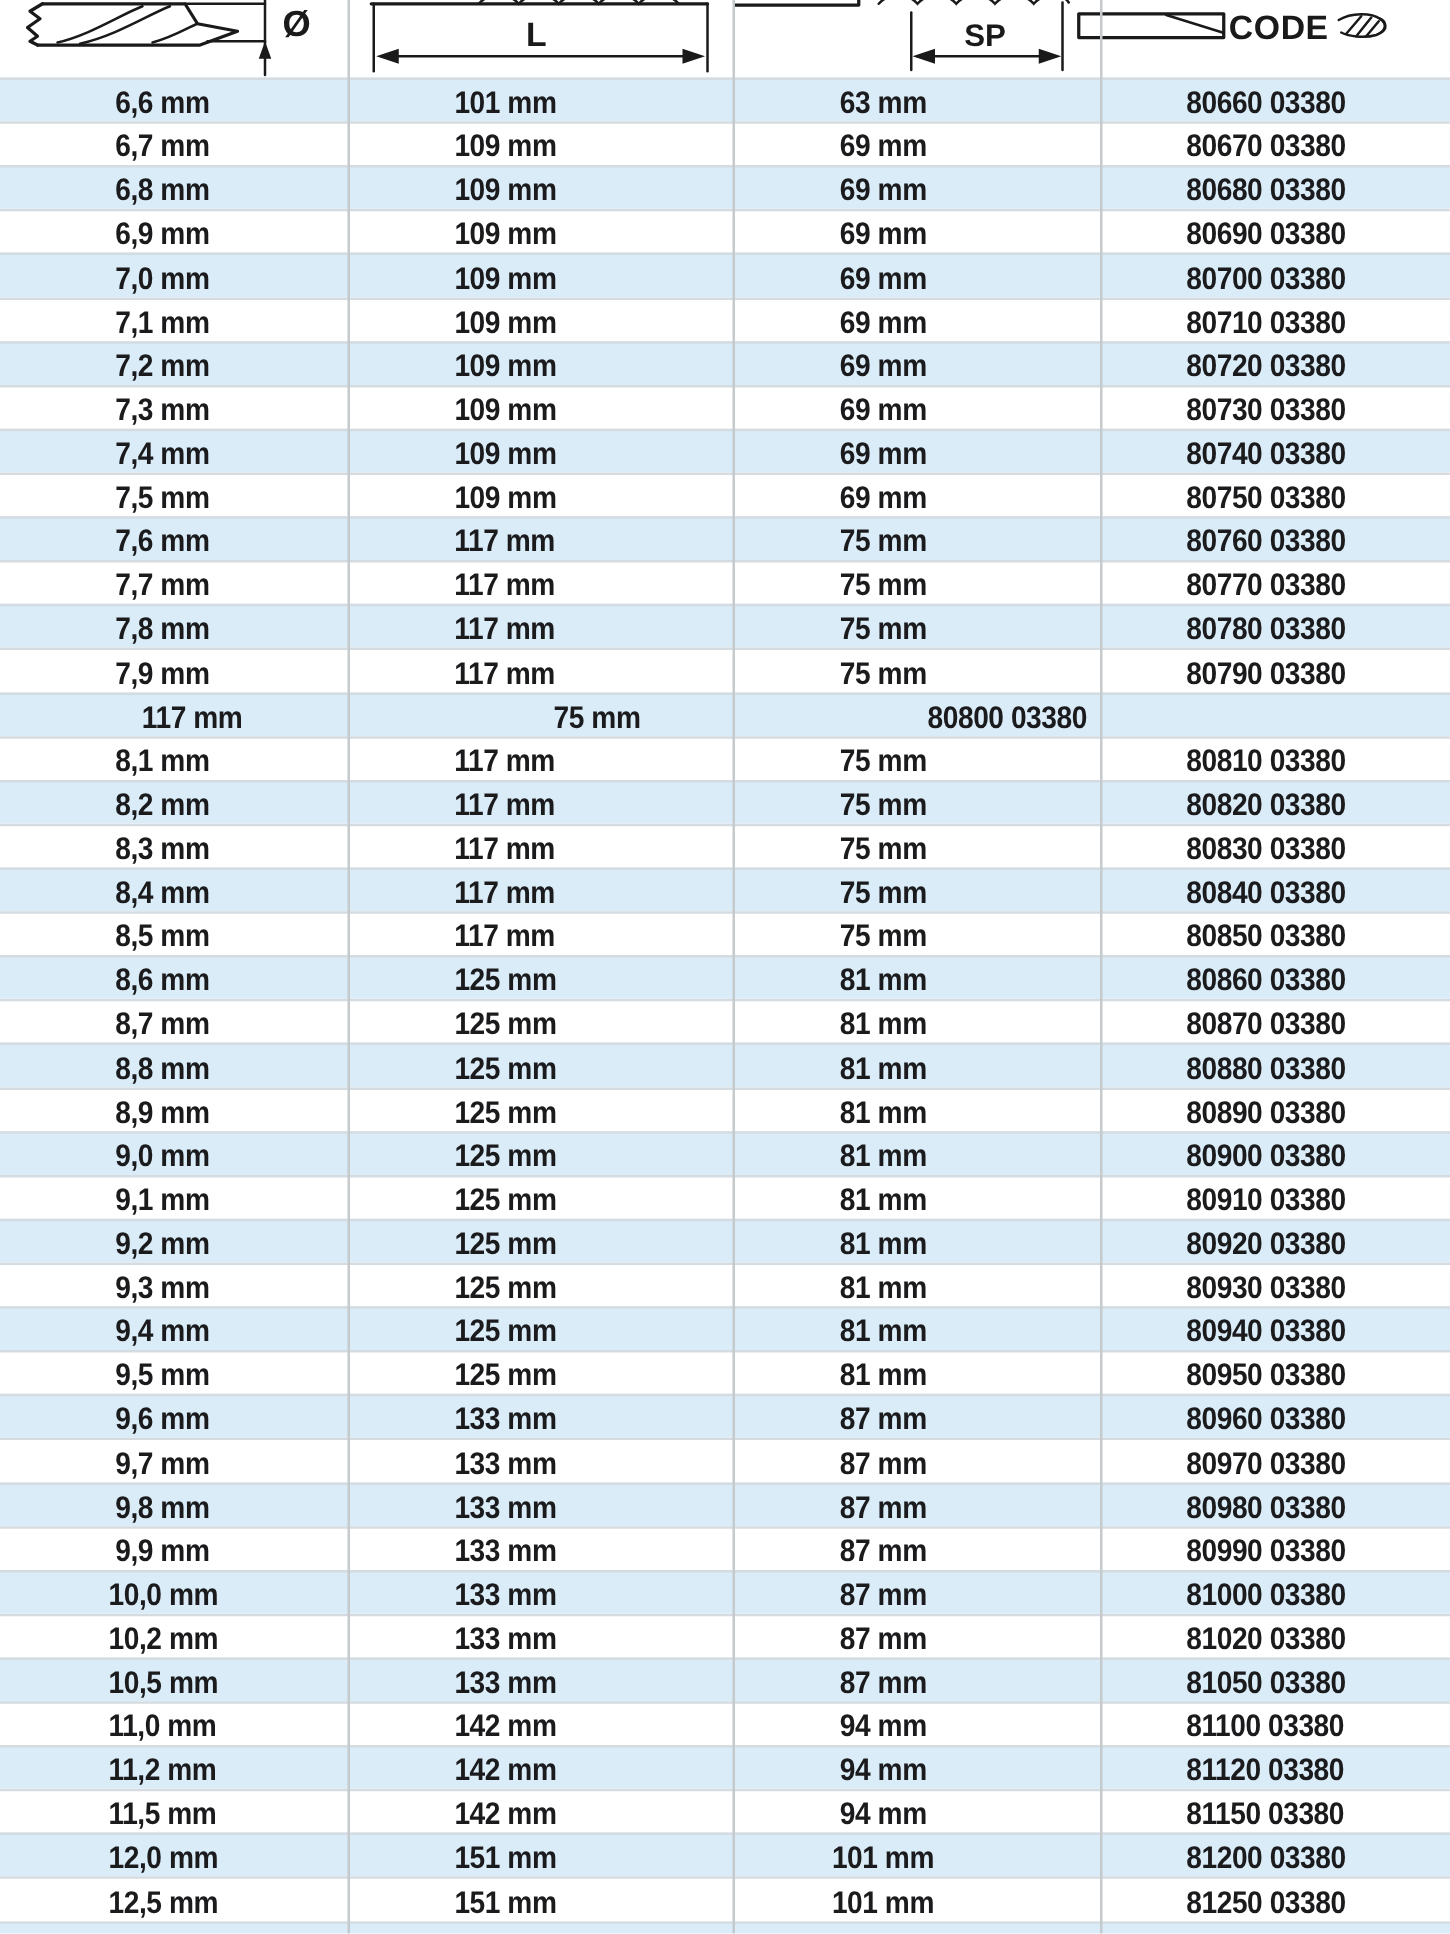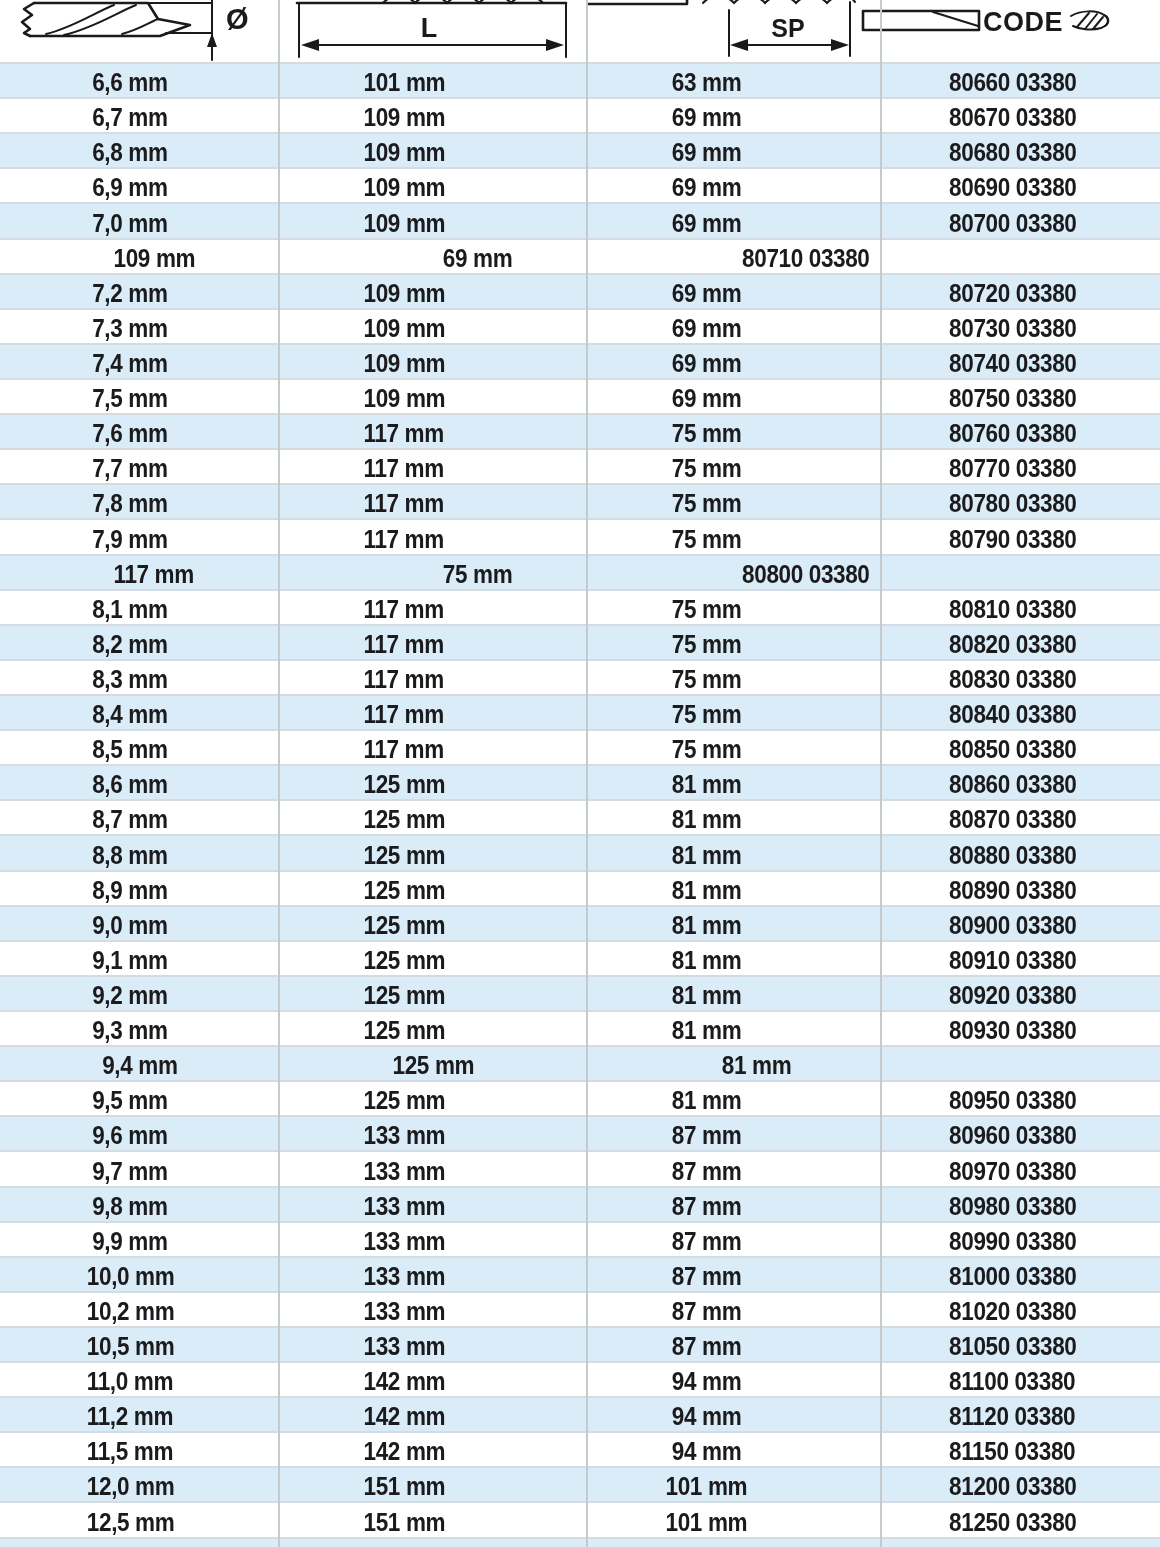--- a/index.html
+++ b/index.html
@@ -204,20 +204,23 @@
     </div>
     <div class="cell c3">
       <span class="cv">69 mm</span>
     </div>
     <div class="cell c4">
       <span class="cv">80700 03380</span>
     </div>
   </div>
 
   <div class="row">
+    <div class="cell c1">
+      <span class="cv">7,1 mm</span>
+    </div>
     <div class="cell c2">
       <span class="cv">109 mm</span>
     </div>
     <div class="cell c3">
       <span class="cv">69 mm</span>
     </div>
     <div class="cell c4">
       <span class="cv">80710 03380</span>
     </div>
   </div>
@@ -551,20 +554,23 @@
 
   <div class="row alt">
     <div class="cell c1">
       <span class="cv">9,4 mm</span>
     </div>
     <div class="cell c2">
       <span class="cv">125 mm</span>
     </div>
     <div class="cell c3">
       <span class="cv">81 mm</span>
+    </div>
+    <div class="cell c4">
+      <span class="cv">80940 03380</span>
     </div>
   </div>
 
   <div class="row">
     <div class="cell c1">
       <span class="cv">9,5 mm</span>
     </div>
     <div class="cell c2">
       <span class="cv">125 mm</span>
     </div>

